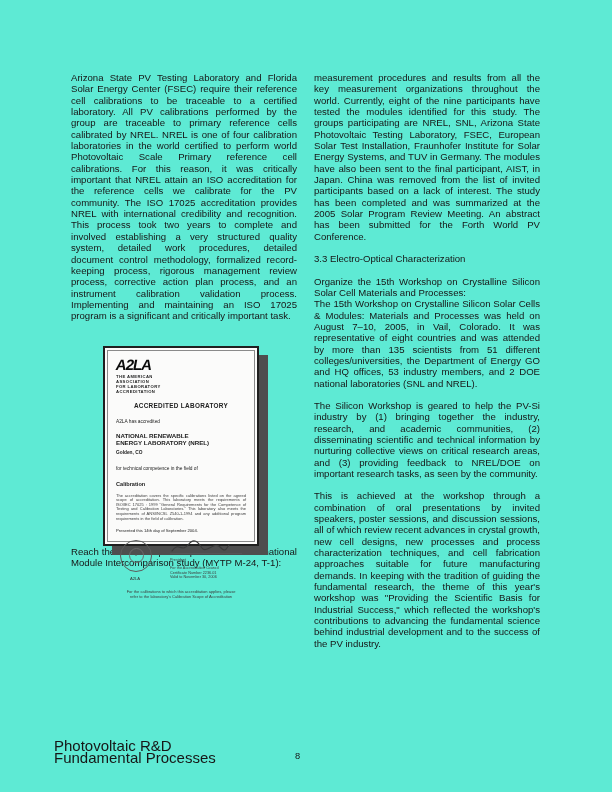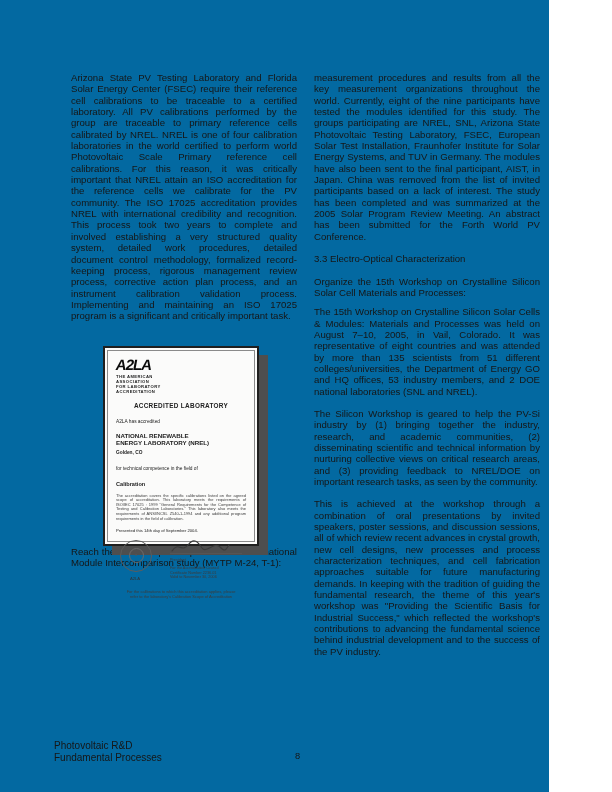--- a/index.html
+++ b/index.html
@@ -1,21 +1,21 @@
 <!DOCTYPE html>
 <html><head>
 <meta charset="utf-8">
 <style>
   html,body{margin:0;padding:0;}
   body{
     width:612px;height:792px;background:#ffffff;
     font-family:"Liberation Sans", sans-serif;color:#161616;
     -webkit-font-smoothing:antialiased;
   }
-  .page{position:relative;width:549px;height:792px;background:#0369a1;overflow:hidden;}
+  .page{position:relative;width:612px;height:792px;background:#5eead4;overflow:hidden;}
   .col{position:absolute;top:72px;width:226px;font-size:9.6px;line-height:11.35px;text-align:justify;}
   .col-left{left:71px;}
   .col-right{left:314px;}
   .col p{margin:0 0 11px 0;}
   .italic{}
   .caption{margin-top:4px !important;}
   .caption-label{font-weight:bold;}
 
   
   .cert-wrap{width:168px;margin:24px 0 0 32px;}
@@ -50,21 +50,21 @@
   .seal-core{width:13px;height:13px;border-radius:50%;border:1px solid #6b6b6b;
     font-size:3.4px;display:flex;align-items:center;justify-content:center;color:#555;}
   .seal-label{font-size:4.2px;text-align:center;width:30px;color:#333;margin-top:1px;}
   .sig-block{width:72px;}
   .sig-line{border-bottom:.8px solid #555;margin-top:-3px;margin-bottom:1px;}
   .sig-title{font-size:3.8px;color:#3c3c3c;}
   .sig-lines{font-size:3.8px;line-height:4.6px;color:#3c3c3c;}
   .cert-footnote{font-size:4px;line-height:4.8px;text-align:center;color:#3c3c3c;margin-top:6px;padding:0 6px;}
 
   
-  .footer-left{position:absolute;left:54px;top:740px;font-size:10px;line-height:11.6px;}
+  .footer-left{position:absolute;left:54px;top:740px;font-size:15px;line-height:11.6px;}
   .page-number{position:absolute;left:295px;top:751px;font-size:9.3px;}
 </style>
 </head>
 <body>
 
 <div class="page">
 
   <div class="col col-left">
     <p>Arizona State PV Testing Laboratory and Florida Solar Energy Center (FSEC) require their reference cell calibrations to be traceable to a certified laboratory. All PV calibrations performed by the group are traceable to primary reference cells calibrated by NREL.  NREL is one of four calibration laboratories in the world certified to perform world Photovoltaic Scale Primary reference cell calibrations.  For this reason, it was critically important that NREL attain an ISO accreditation for the reference cells we calibrate for the PV community.  The ISO 17025 accreditation provides NREL with international credibility and recognition.  This process took two years to complete and involved establishing a very structured quality system, detailed work procedures, detailed document control methodology, formalized record-keeping process, rigorous management review process, corrective action plan process, and an instrument calibration validation process.  Implementing and maintaining an ISO 17025 program is a significant and critically important task.</p>
 
@@ -111,21 +111,21 @@
       </div>
     </div>
 
 
     <p class="italic">Reach the 90% completion point for the International Module Intercomparison study (MYTP M-24, T-1):</p>
   </div>
 
   <div class="col col-right">
     <p>measurement procedures and results from all the key measurement organizations throughout the world.  Currently, eight of the nine participants have tested the modules identified for this study.  The groups participating are NREL, SNL, Arizona State Photovoltaic Testing Laboratory, FSEC, European Solar Test Installation, Fraunhofer Institute for Solar Energy Systems, and TUV in Germany.  The modules have also been sent to the final participant, AIST, in Japan.  China was removed from the list of invited participants based on a lack of interest.  The study has been completed and was summarized at the 2005 Solar Program Review Meeting.  An abstract has been submitted for the Forth World PV Conference.</p>
     <p class="italic">3.3 Electro-Optical Characterization</p>
-    <p class="italic" style="margin-bottom:8px;">Organize the 15th Workshop on Crystalline Silicon Solar Cell Materials and Processes:</p>
+    <p class="italic" style="margin-bottom:0;">Organize the 15th Workshop on Crystalline Silicon Solar Cell Materials and Processes:</p>
     <p>The 15th Workshop on Crystalline Silicon Solar Cells &amp; Modules: Materials and Processes was held on August 7–10, 2005, in Vail, Colorado.  It was representative of eight countries and was attended by more than 135 scientists from 51 different colleges/universities, the Department of Energy GO and HQ offices, 53 industry members, and 2 DOE national laboratories (SNL and NREL).</p>
     <p>The Silicon Workshop is geared to help the PV-Si industry by (1) bringing together the industry, research, and academic communities, (2) disseminating scientific and technical information by nurturing collective views on critical research areas, and (3) providing feedback to NREL/DOE on important research tasks, as seen by the community.</p>
     <p>This is achieved at the workshop through a combination of oral presentations by invited speakers, poster sessions, and discussion sessions, all of which review recent advances in crystal growth, new cell designs, new processes and process characterization techniques, and cell fabrication approaches suitable for future manufacturing demands.  In keeping with the tradition of guiding the fundamental research, the theme of this year's workshop was "Providing the Scientific Basis for Industrial Success," which reflected the workshop's contributions to advancing the fundamental science behind industrial development and to the success of the PV industry.</p>
   </div>
 
   <div class="footer-left">
     <div>Photovoltaic R&amp;D</div>
     <div>Fundamental Processes</div>
   </div>
   <div class="page-number">8</div>

